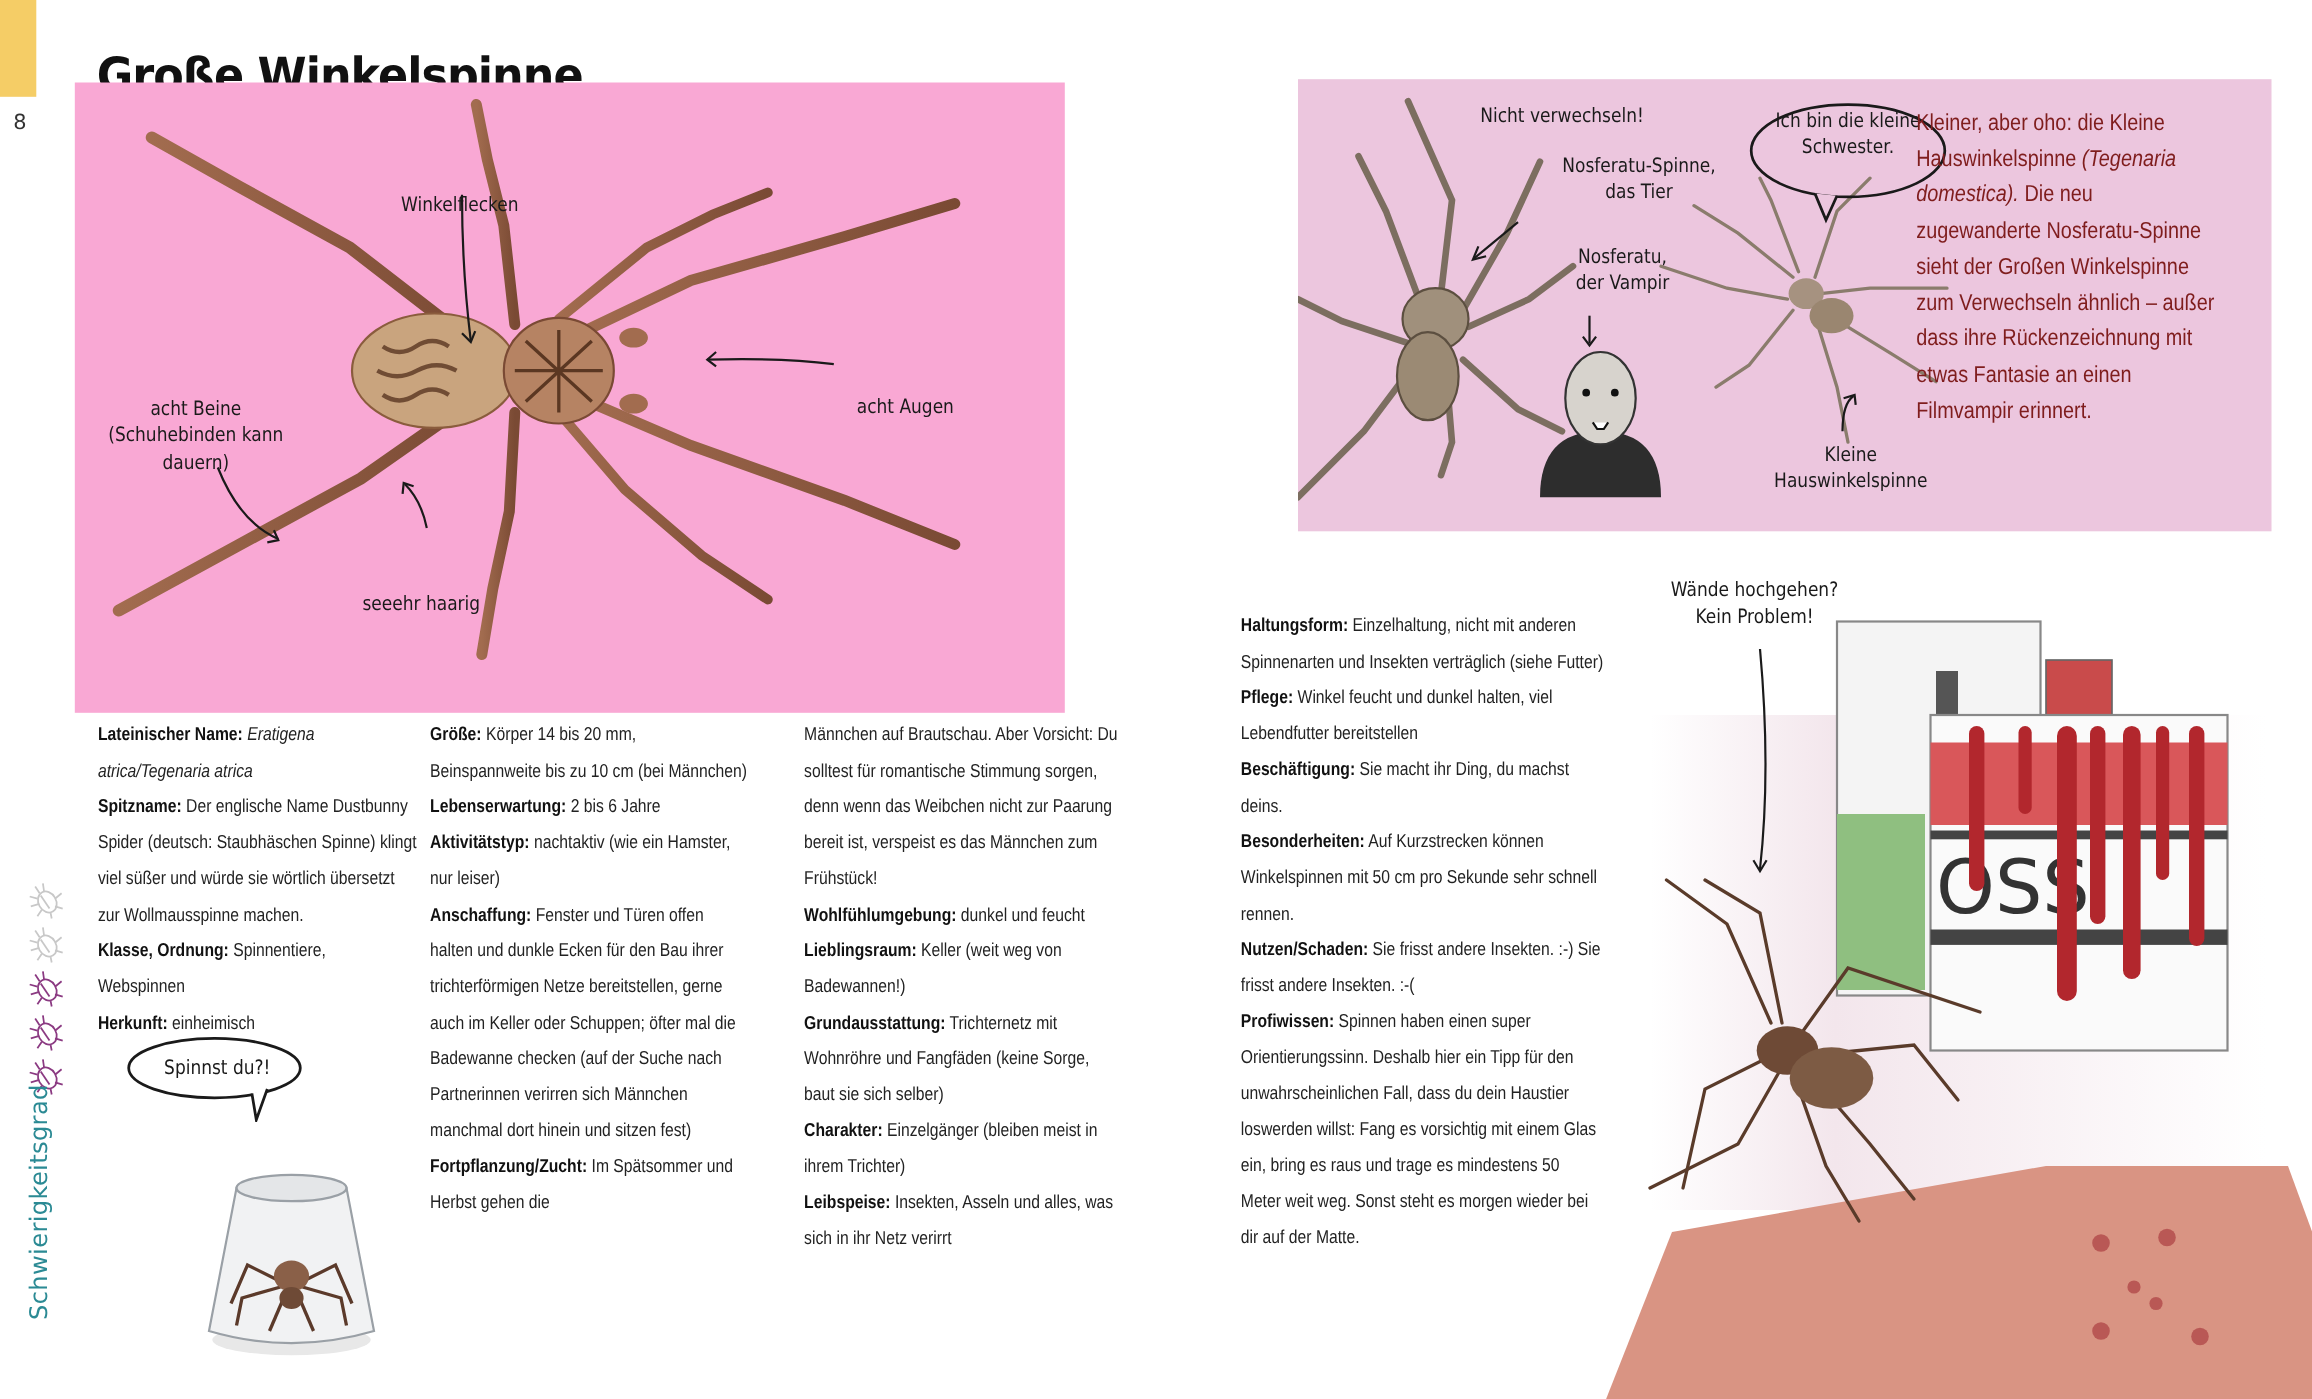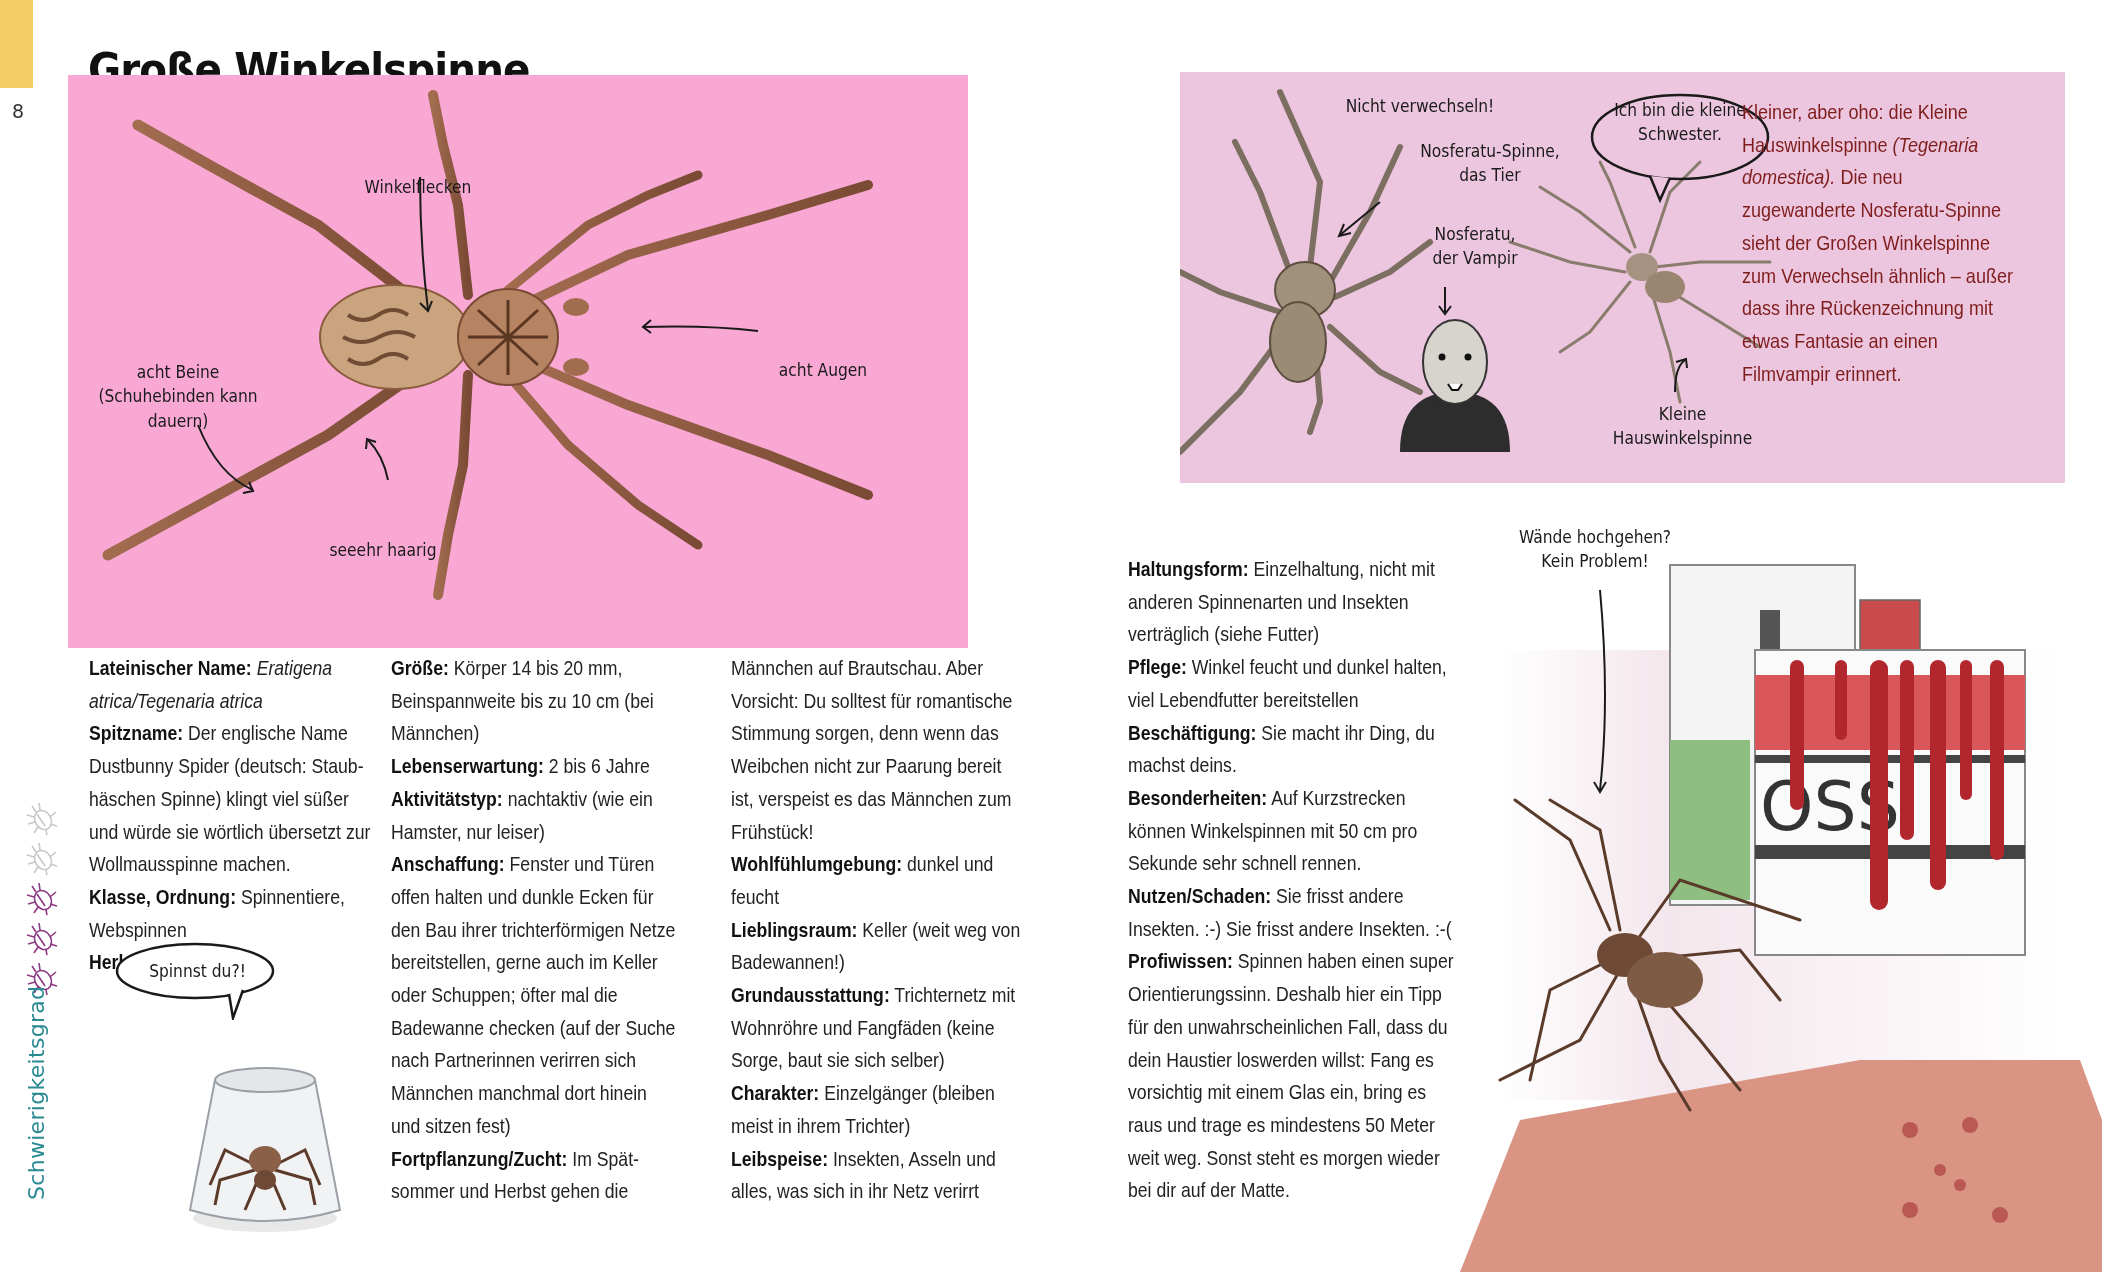--- a/index.html
+++ b/index.html
@@ -27,21 +27,21 @@
     font-family:"DejaVu Sans", sans-serif; letter-spacing:-1px; color:#111;
     transform:scaleX(0.92); transform-origin:left top;
   }
 
   
   .spider-panel { left:68px; top:75px; width:900px; height:573px; background:#f9a8d4; }
   .hand { font-family:"DejaVu Sans", sans-serif; font-size:18px; color:#1a1a1a; position:absolute; text-align:center; line-height:1.35; transform:scaleX(0.86); transform-origin:center; }
 
   
   .col {
-    position:absolute; top:652px; font-size:21px; line-height:32.7px; color:#222;
+    position:absolute; top:652px; font-size:17px; line-height:32.7px; color:#222;
     font-family:"Liberation Sans Narrow","Liberation Sans", sans-serif;
   }
   .col .inner { transform:scaleX(0.84); transform-origin:left top; width:119%; }
   .col p { margin:0; }
   .col b { font-weight:bold; color:#111; }
   .col i { font-style:italic; }
   .col1 { left:89px; width:290px; }
   .col2 { left:391px; width:290px; }
   .col3 { left:731px; width:290px; }
   .col4 { left:1128px; width:330px; top:553px; }

